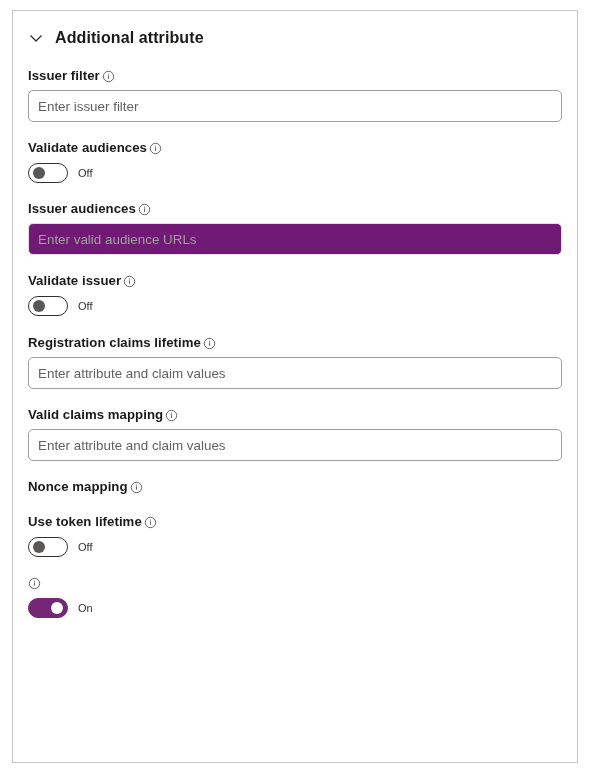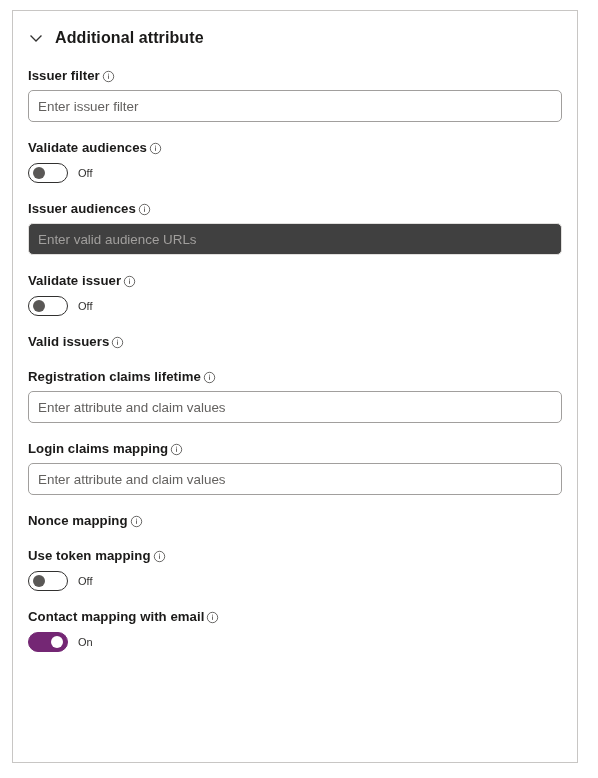--- a/index.html
+++ b/index.html
@@ -103,21 +103,21 @@
     border: 1px solid #a19f9d;
     border-radius: 5px;
     outline: none;
   }
   .text-input::placeholder {
     color: #63615f;
     opacity: 1;
   }
   .text-input:disabled,
   .text-input.disabled {
-    background: #404040;
+    background: #701a75;
     border-color: #e1dfdd;
     color: #a19f9d;
   }
   .text-input.disabled::placeholder {
     color: #a19f9d;
   }
 
   
   .toggle-row {
     display: flex;
@@ -236,47 +236,37 @@
             </span>
           </div>
           <div class="toggle-row">
             <div class="toggle off" role="switch" aria-checked="false">
               <span class="thumb"></span>
             </div>
             <span class="toggle-state-label">Off</span>
           </div>
         </div>
         <div class="field">
-          <div class="field-label-row">
-            <span class="field-label">Valid issuers</span>
-            <span class="info-icon">
-              <svg width="13" height="13" viewBox="0 0 16 16" fill="none" aria-hidden="true">
-                <circle cx="8" cy="8" r="6.4" stroke="currentColor" stroke-width="1" fill="none"></circle>
-                <rect x="7.5" y="6.6" width="1" height="4.3" fill="currentColor"></rect>
-                <rect x="7.5" y="4.5" width="1" height="1.2" fill="currentColor"></rect>
-              </svg>
-            </span>
-          </div>
         </div>
         <div class="field">
           <div class="field-label-row">
             <span class="field-label">Registration claims lifetime</span>
             <span class="info-icon">
               <svg width="13" height="13" viewBox="0 0 16 16" fill="none" aria-hidden="true">
                 <circle cx="8" cy="8" r="6.4" stroke="currentColor" stroke-width="1" fill="none"></circle>
                 <rect x="7.5" y="6.6" width="1" height="4.3" fill="currentColor"></rect>
                 <rect x="7.5" y="4.5" width="1" height="1.2" fill="currentColor"></rect>
               </svg>
             </span>
           </div>
           <input type="text" class="text-input" placeholder="Enter attribute and claim values" style="">
         </div>
         <div class="field">
           <div class="field-label-row">
-            <span class="field-label">Login claims mapping</span>
+            <span class="field-label">Valid claims mapping</span>
             <span class="info-icon">
               <svg width="13" height="13" viewBox="0 0 16 16" fill="none" aria-hidden="true">
                 <circle cx="8" cy="8" r="6.4" stroke="currentColor" stroke-width="1" fill="none"></circle>
                 <rect x="7.5" y="6.6" width="1" height="4.3" fill="currentColor"></rect>
                 <rect x="7.5" y="4.5" width="1" height="1.2" fill="currentColor"></rect>
               </svg>
             </span>
           </div>
           <input type="text" class="text-input" placeholder="Enter attribute and claim values" style="">
         </div>
@@ -287,39 +277,38 @@
               <svg width="13" height="13" viewBox="0 0 16 16" fill="none" aria-hidden="true">
                 <circle cx="8" cy="8" r="6.4" stroke="currentColor" stroke-width="1" fill="none"></circle>
                 <rect x="7.5" y="6.6" width="1" height="4.3" fill="currentColor"></rect>
                 <rect x="7.5" y="4.5" width="1" height="1.2" fill="currentColor"></rect>
               </svg>
             </span>
           </div>
         </div>
         <div class="field toggle-field">
           <div class="field-label-row">
-            <span class="field-label">Use token mapping</span>
+            <span class="field-label">Use token lifetime</span>
             <span class="info-icon">
               <svg width="13" height="13" viewBox="0 0 16 16" fill="none" aria-hidden="true">
                 <circle cx="8" cy="8" r="6.4" stroke="currentColor" stroke-width="1" fill="none"></circle>
                 <rect x="7.5" y="6.6" width="1" height="4.3" fill="currentColor"></rect>
                 <rect x="7.5" y="4.5" width="1" height="1.2" fill="currentColor"></rect>
               </svg>
             </span>
           </div>
           <div class="toggle-row">
             <div class="toggle off" role="switch" aria-checked="false">
               <span class="thumb"></span>
             </div>
             <span class="toggle-state-label">Off</span>
           </div>
         </div>
         <div class="field toggle-field">
           <div class="field-label-row">
-            <span class="field-label">Contact mapping with email</span>
             <span class="info-icon">
               <svg width="13" height="13" viewBox="0 0 16 16" fill="none" aria-hidden="true">
                 <circle cx="8" cy="8" r="6.4" stroke="currentColor" stroke-width="1" fill="none"></circle>
                 <rect x="7.5" y="6.6" width="1" height="4.3" fill="currentColor"></rect>
                 <rect x="7.5" y="4.5" width="1" height="1.2" fill="currentColor"></rect>
               </svg>
             </span>
           </div>
           <div class="toggle-row">
             <div class="toggle on" role="switch" aria-checked="true">

